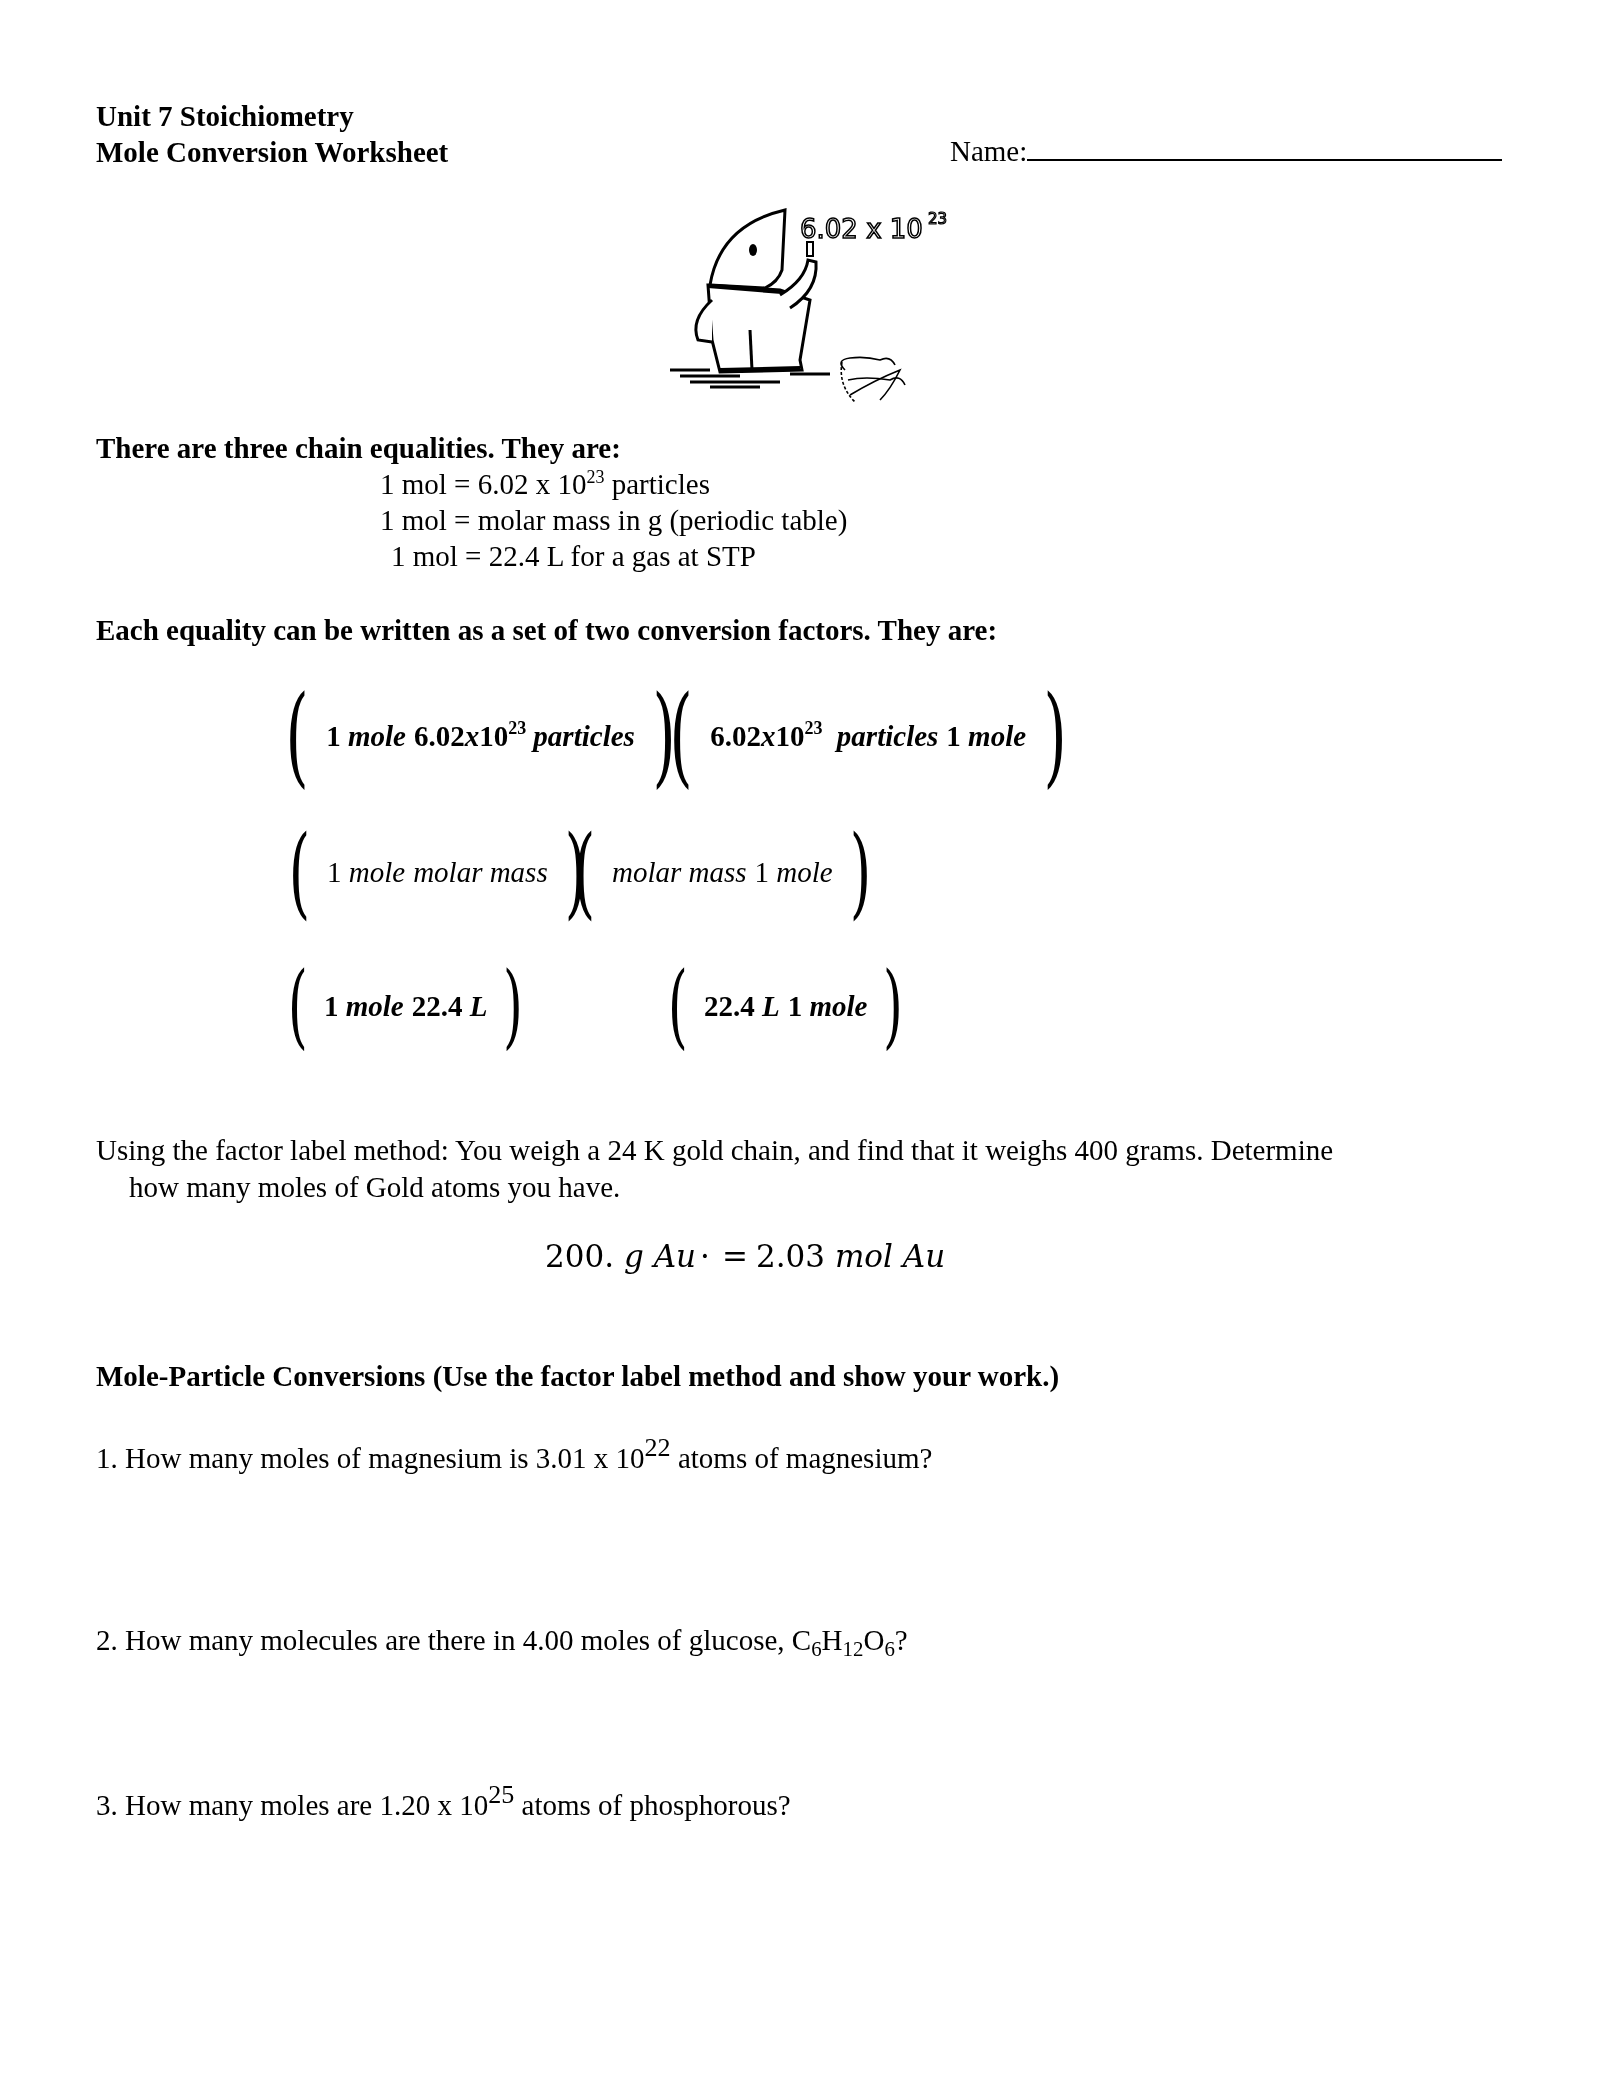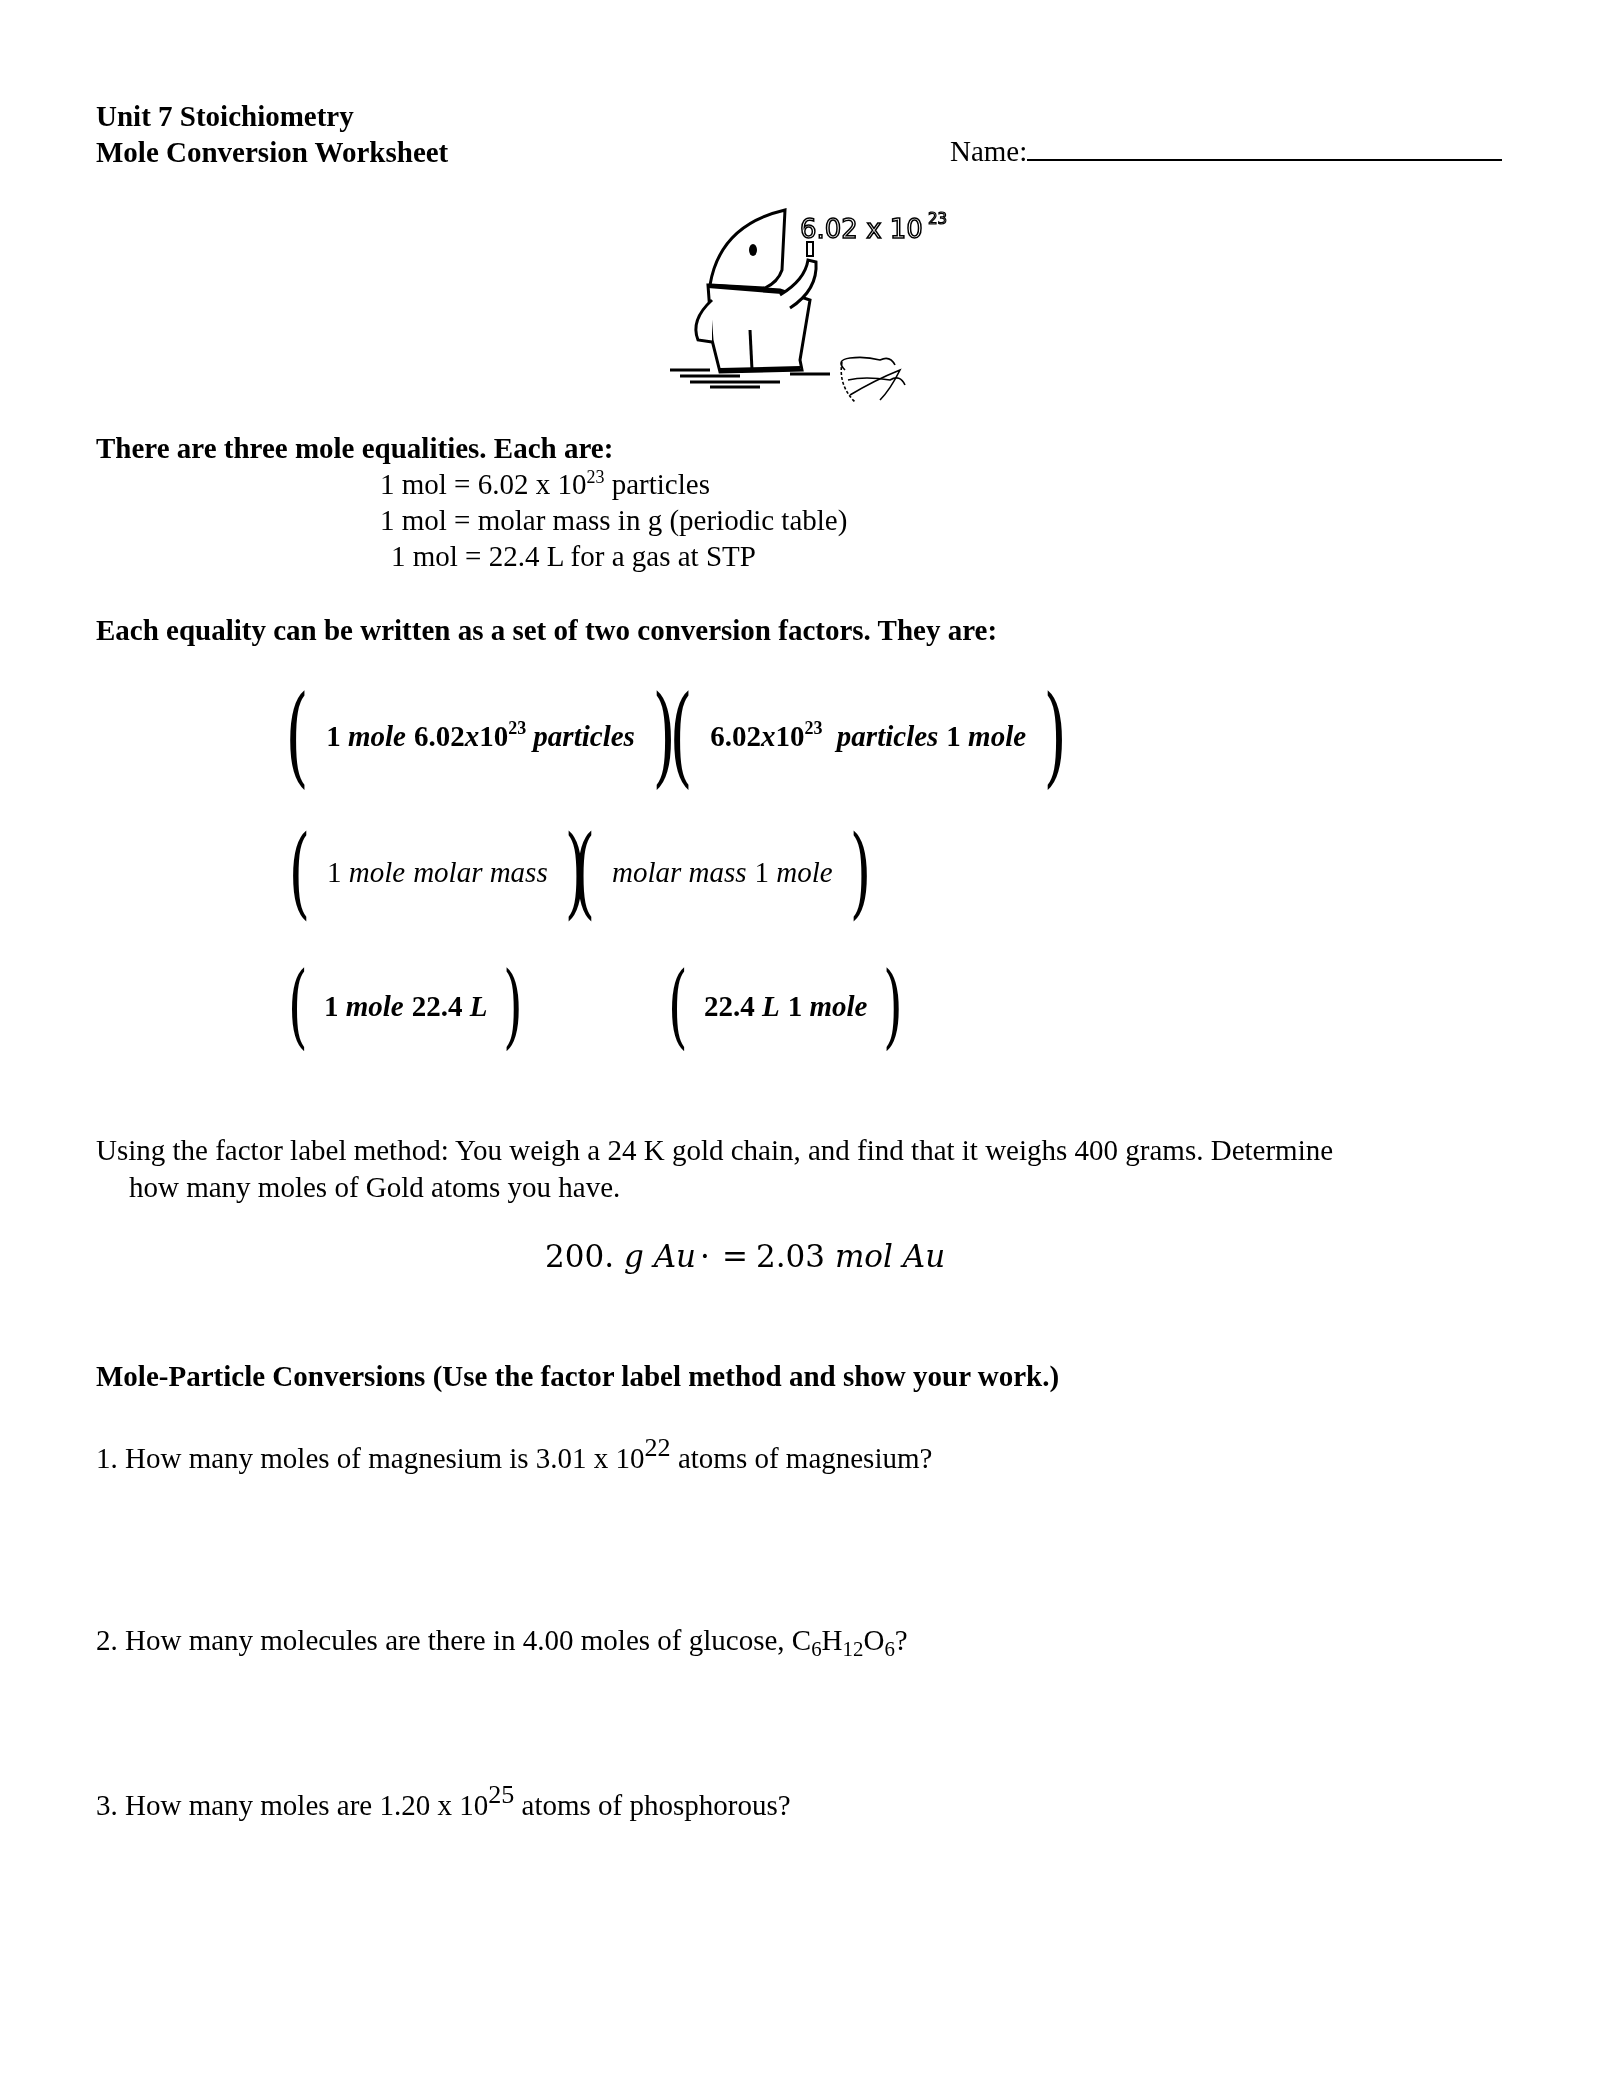--- a/index.html
+++ b/index.html
@@ -74,21 +74,21 @@
 
     <g fill="none" stroke="#000" stroke-width="1.6">
       <path d="M195,180 Q185,170 200,168 Q215,166 230,170 Q240,165 245,175"></path>
       <path d="M198,190 Q215,186 240,190 Q250,184 255,195"></path>
       <path d="M200,205 Q225,190 250,180 Q240,200 230,210"></path>
       <path d="M192,172 Q188,195 205,212" stroke-dasharray="3,2"></path>
     </g>
   </svg>
 </div>
 
-<div class="abs body-text bold" style="left:96px; top:430px;">There are three mole equalities. Each are:</div>
+<div class="abs body-text bold" style="left:96px; top:430px;">There are three chain equalities. They are:</div>
 <div class="abs body-text" style="left:380px; top:466px;">
   <span>1 mol = 6.02 x 10</span><sup>23</sup><span> particles</span>
 </div>
 <div class="abs body-text" style="left:380px; top:502px;">
   <span>1 mol = molar mass in g (periodic table)</span>
 </div>
 <div class="abs body-text" style="left:391px; top:538px;">
   <span>1 mol = 22.4 L for a gas at STP</span>
 </div>
 

